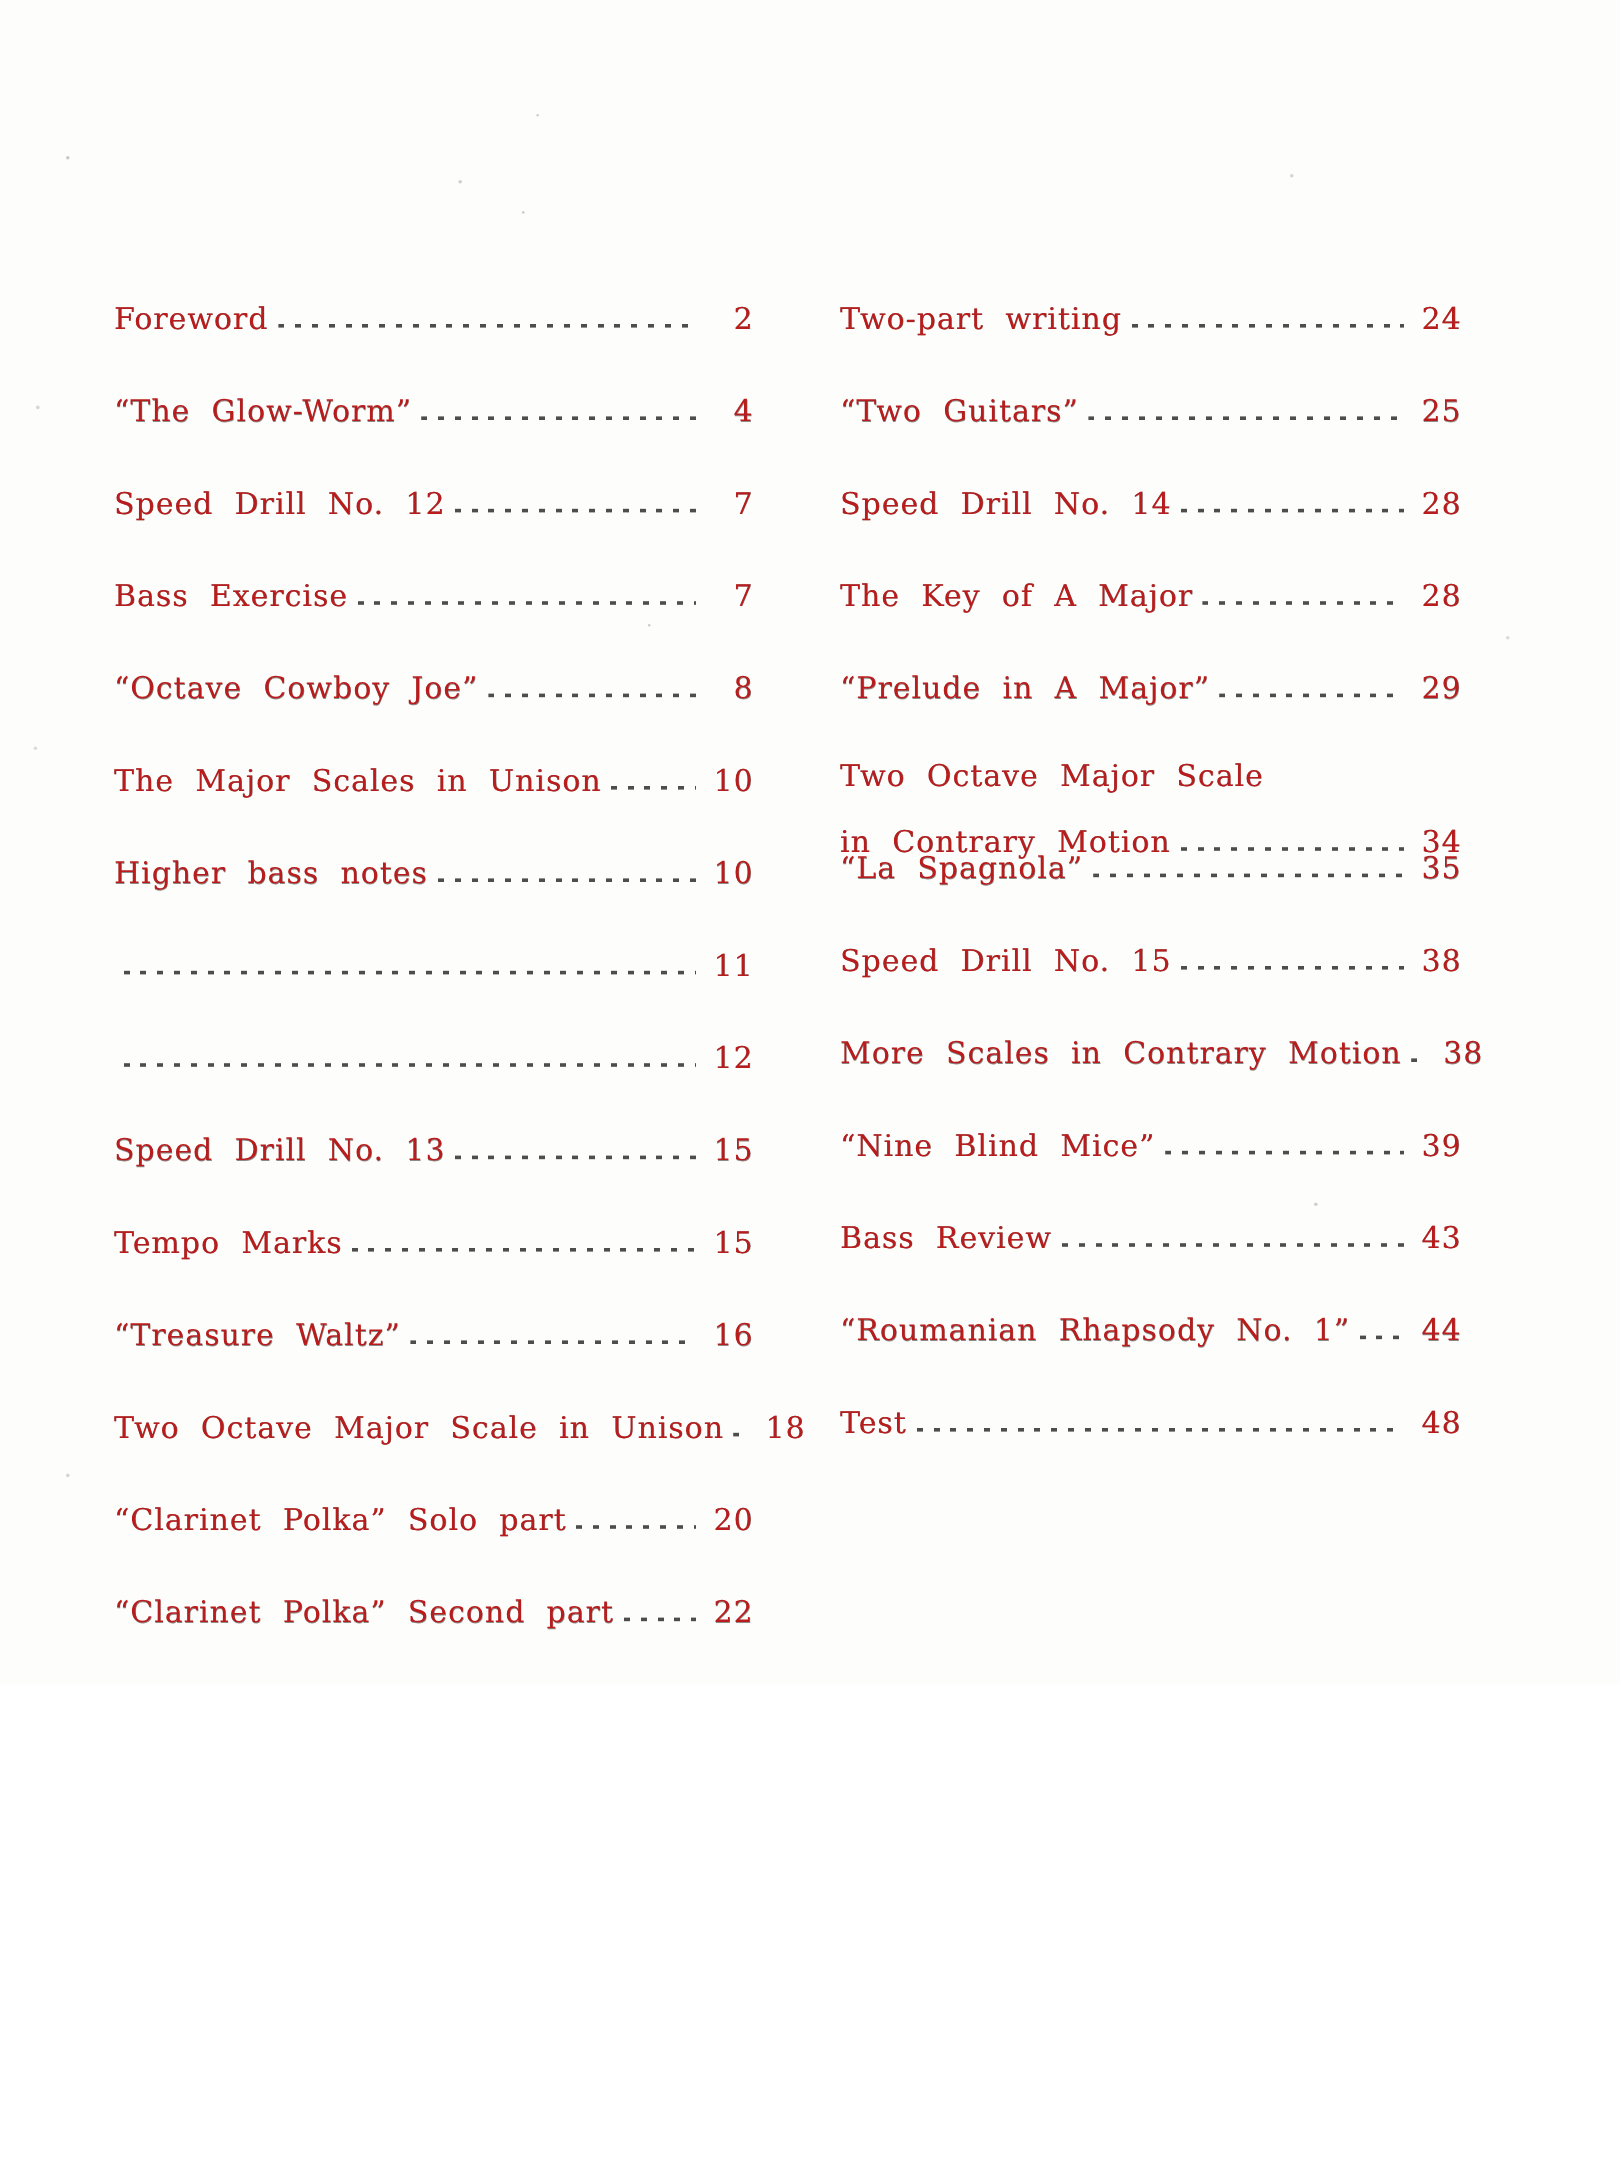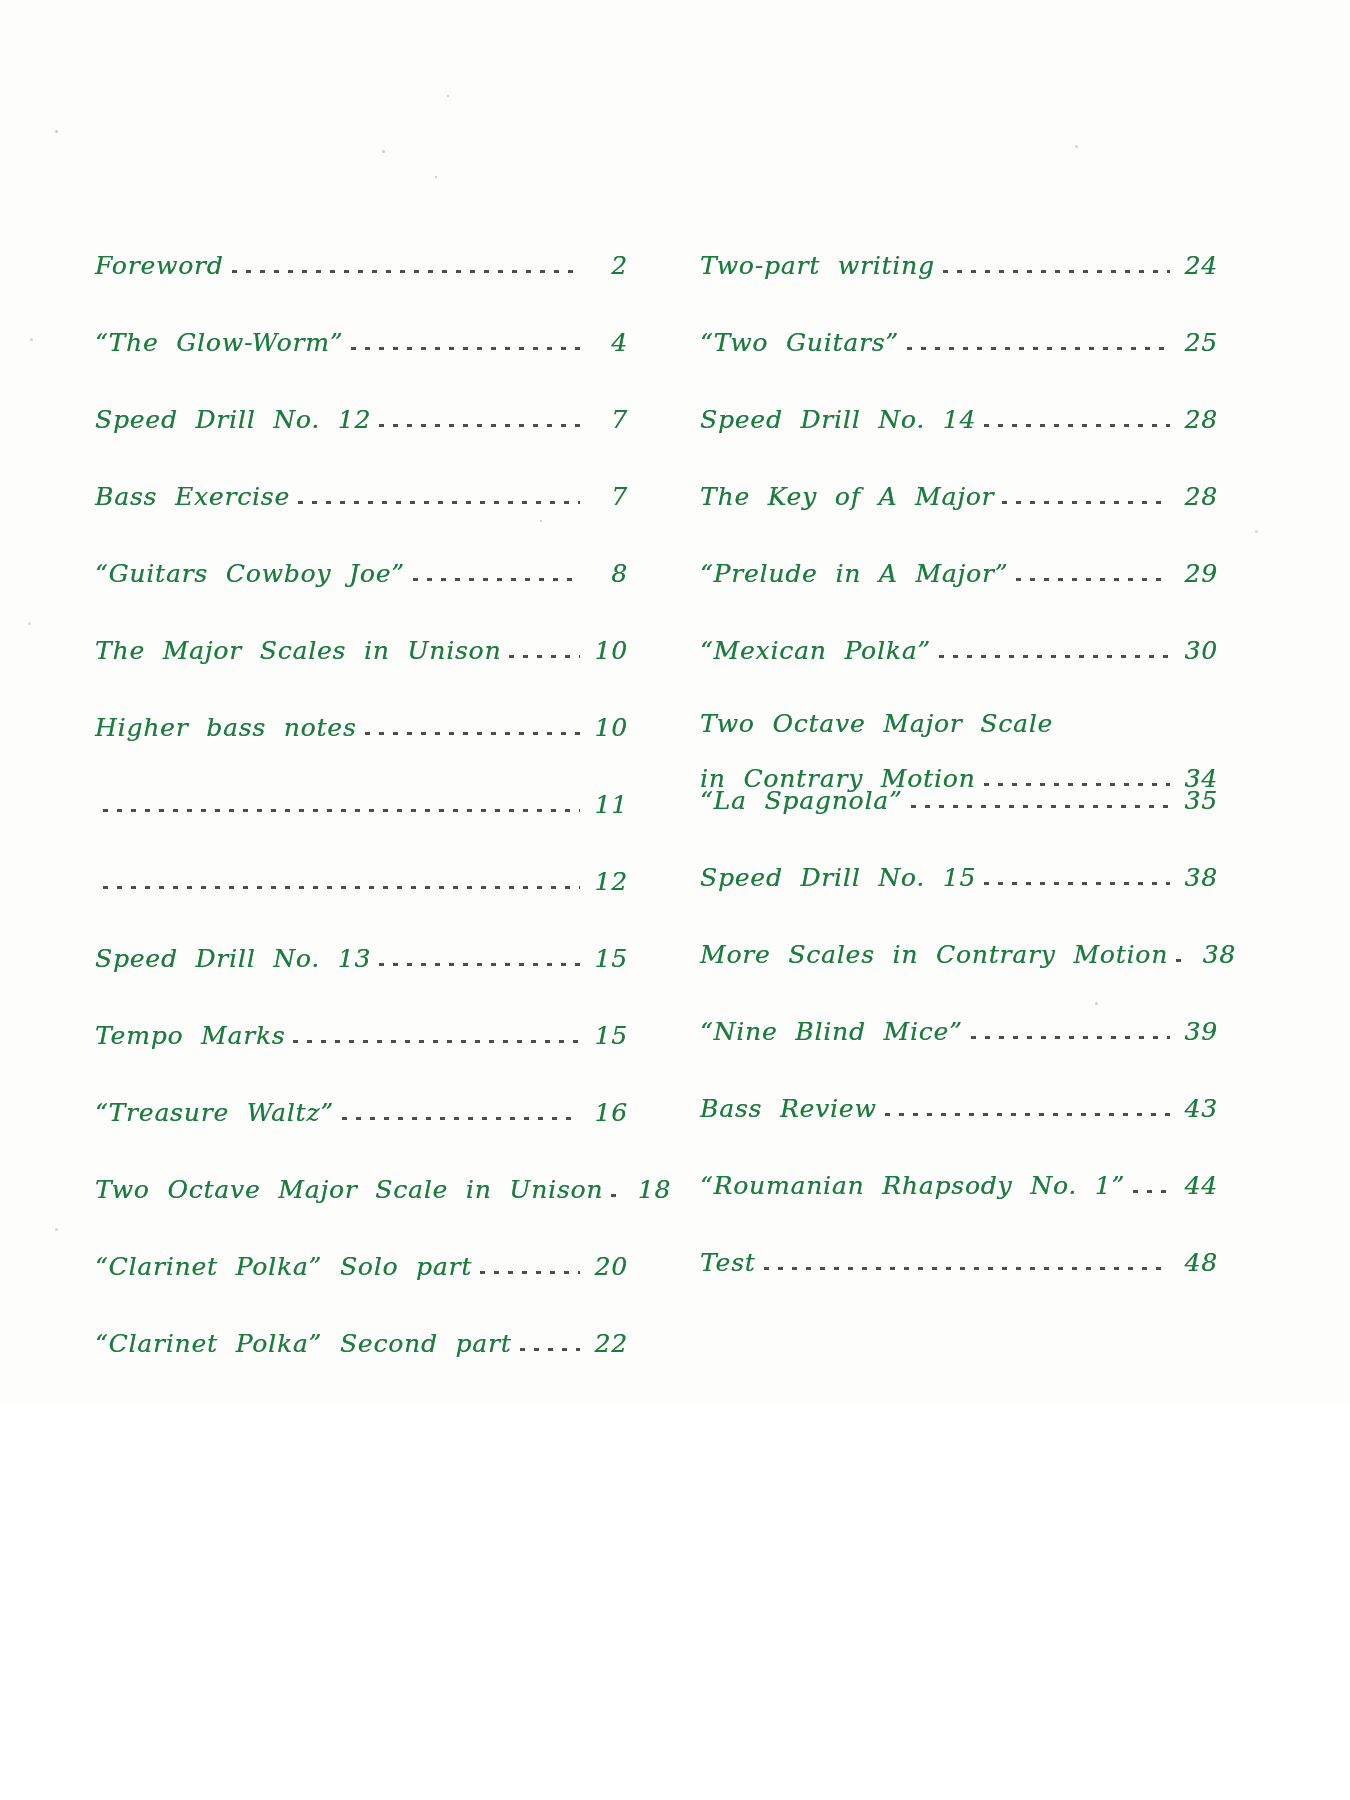--- a/index.html
+++ b/index.html
@@ -7,22 +7,21 @@
     padding: 0;
     background: #ffffff;
   }
   .page {
     position: relative;
     width: 1350px;
     height: 1404px;
     background: #fdfdfb;
     overflow: hidden;
     font-family: "DejaVu Serif", "Liberation Serif", serif;
-    color: #15803d;
-    font-style: italic;
+    color: #b91c1c;
   }
   .toc-column {
     position: absolute;
     top: 250px;
   }
   .toc-column.left {
     left: 95px;
     width: 533px;
   }
   .toc-column.right {
@@ -122,21 +121,21 @@
     <div class="toc-slot">
       <div class="toc-row">
         <span class="toc-title">Bass Exercise</span>
         <span class="leader"></span>
         <span class="toc-page">7</span>
       </div>
     </div>
 
     <div class="toc-slot">
       <div class="toc-row">
-        <span class="toc-title">“Guitars Cowboy Joe”</span>
+        <span class="toc-title">“Octave Cowboy Joe”</span>
         <span class="leader"></span>
         <span class="toc-page">8</span>
       </div>
     </div>
 
     <div class="toc-slot">
       <div class="toc-row">
         <span class="toc-title">The Major Scales in Unison</span>
         <span class="leader"></span>
         <span class="toc-page">10</span>
@@ -250,27 +249,20 @@
     </div>
 
     <div class="toc-slot">
       <div class="toc-row">
         <span class="toc-title">“Prelude in A Major”</span>
         <span class="leader"></span>
         <span class="toc-page">29</span>
       </div>
     </div>
 
-    <div class="toc-slot">
-      <div class="toc-row">
-        <span class="toc-title">“Mexican Polka”</span>
-        <span class="leader"></span>
-        <span class="toc-page">30</span>
-      </div>
-    </div>
 
     <div class="toc-slot two-line">
       <div class="first-line">
         <span class="toc-title">Two Octave Major Scale</span>
       </div>
       <div class="toc-row">
         <span class="toc-title">in Contrary Motion</span>
         <span class="leader"></span>
         <span class="toc-page">34</span>
       </div>

